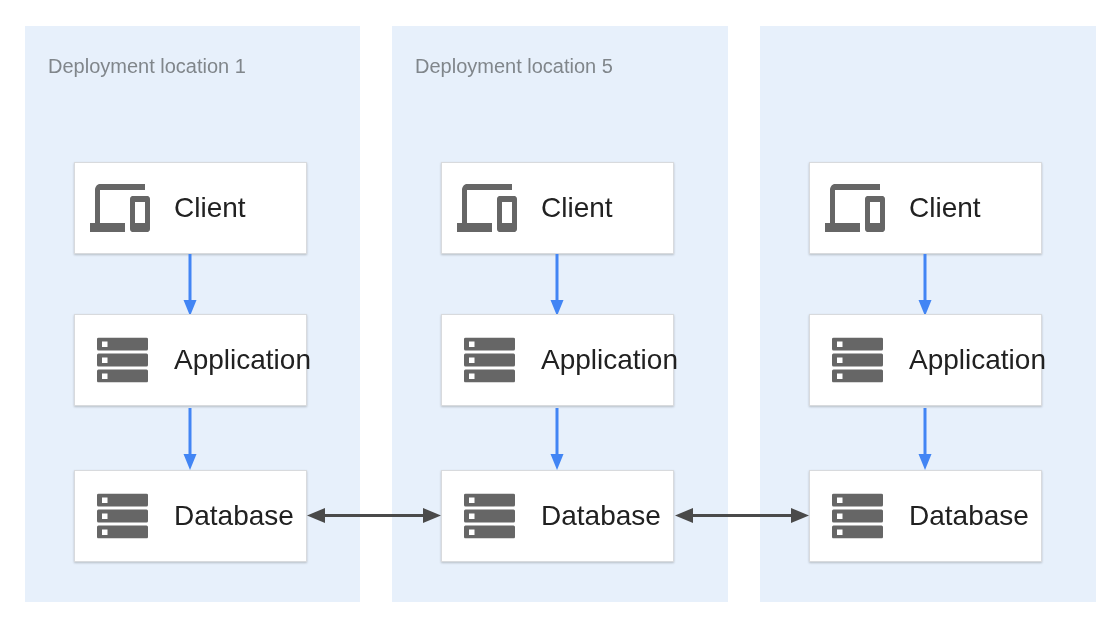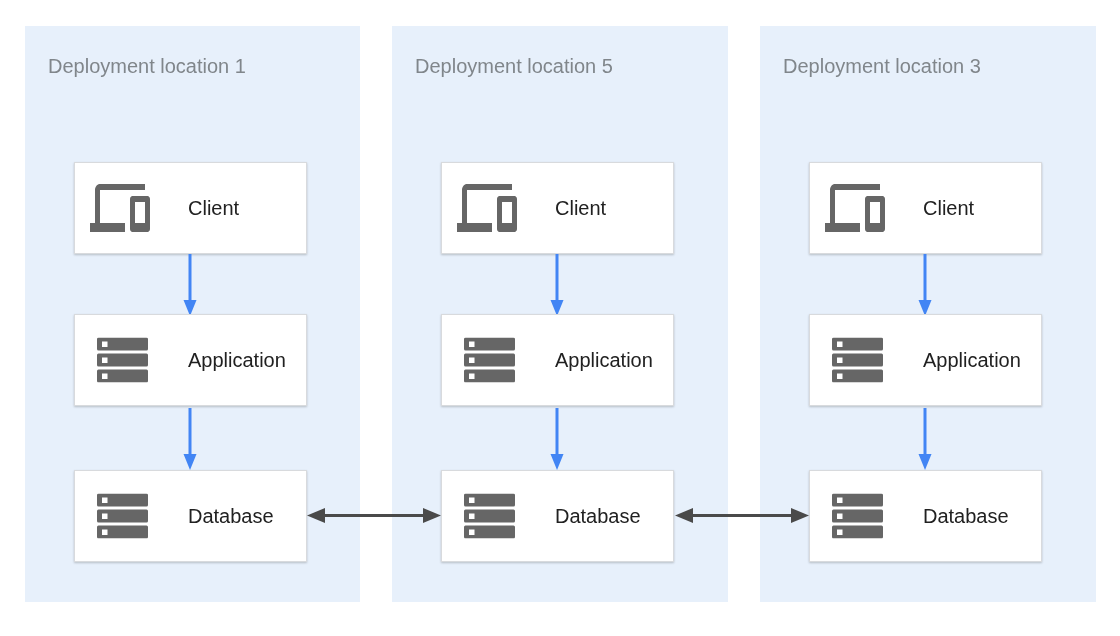--- a/index.html
+++ b/index.html
@@ -44,23 +44,22 @@
   .node.application{top:288px;}
   .node.database{top:444px;text-decoration:underline;}
   .node-icon{
     position:absolute;top:50%;transform:translateY(-50%);
     color:var(--icon);
   }
   .node-icon.devices{left:15px;}
   .node-icon.servers{left:22px;}
   .node-label{
     position:absolute;left:99px;top:50%;transform:translateY(-50%);
-    font-size:20px;color:var(--label);
+    font-size:28px;color:var(--label);
     white-space:nowrap;
-    margin-left:14px;
   }
   .down-arrow{
     position:absolute;left:157px;width:16px;height:62px;
   }
   .down-arrow.a1{top:228px;}
   .down-arrow.a2{top:382px;}
   .down-arrow line{stroke:var(--flow);stroke-width:3;}
   .down-arrow polygon{fill:var(--flow);}
   .sync-arrow{
     position:absolute;top:507px;width:134px;height:17px;
@@ -159,21 +158,20 @@
         <rect x="0" y="32" width="51" height="13" rx="1.5" fill="currentColor"></rect>
         <rect x="5" y="4" width="5.5" height="5.5" fill="#fff"></rect>
         <rect x="5" y="20" width="5.5" height="5.5" fill="#fff"></rect>
         <rect x="5" y="36" width="5.5" height="5.5" fill="#fff"></rect>
       </svg>
       <div class="node-label">Database</div>
     </div>
   </div>
 
   <div class="panel p2">
-    <div class="panel-title">Deployment location 3</div>
 
     <div class="node client">
       <svg class="node-icon devices" width="60" height="48" viewBox="0 4 24 16" preserveAspectRatio="none">
         <path fill="currentColor" d="M4 6h18V4H4c-1.1 0-2 .9-2 2v11H0v3h14v-3H4V6zm19 2h-6c-.55 0-1 .45-1 1v10c0 .55.45 1 1 1h6c.55 0 1-.45 1-1V9c0-.55-.45-1-1-1zm-1 9h-4v-7h4v7z"></path>
       </svg>
       <div class="node-label">Client</div>
     </div>
 
     <svg class="down-arrow a1" viewBox="0 0 16 62">
       <line x1="8" y1="0" x2="8" y2="48"></line>

